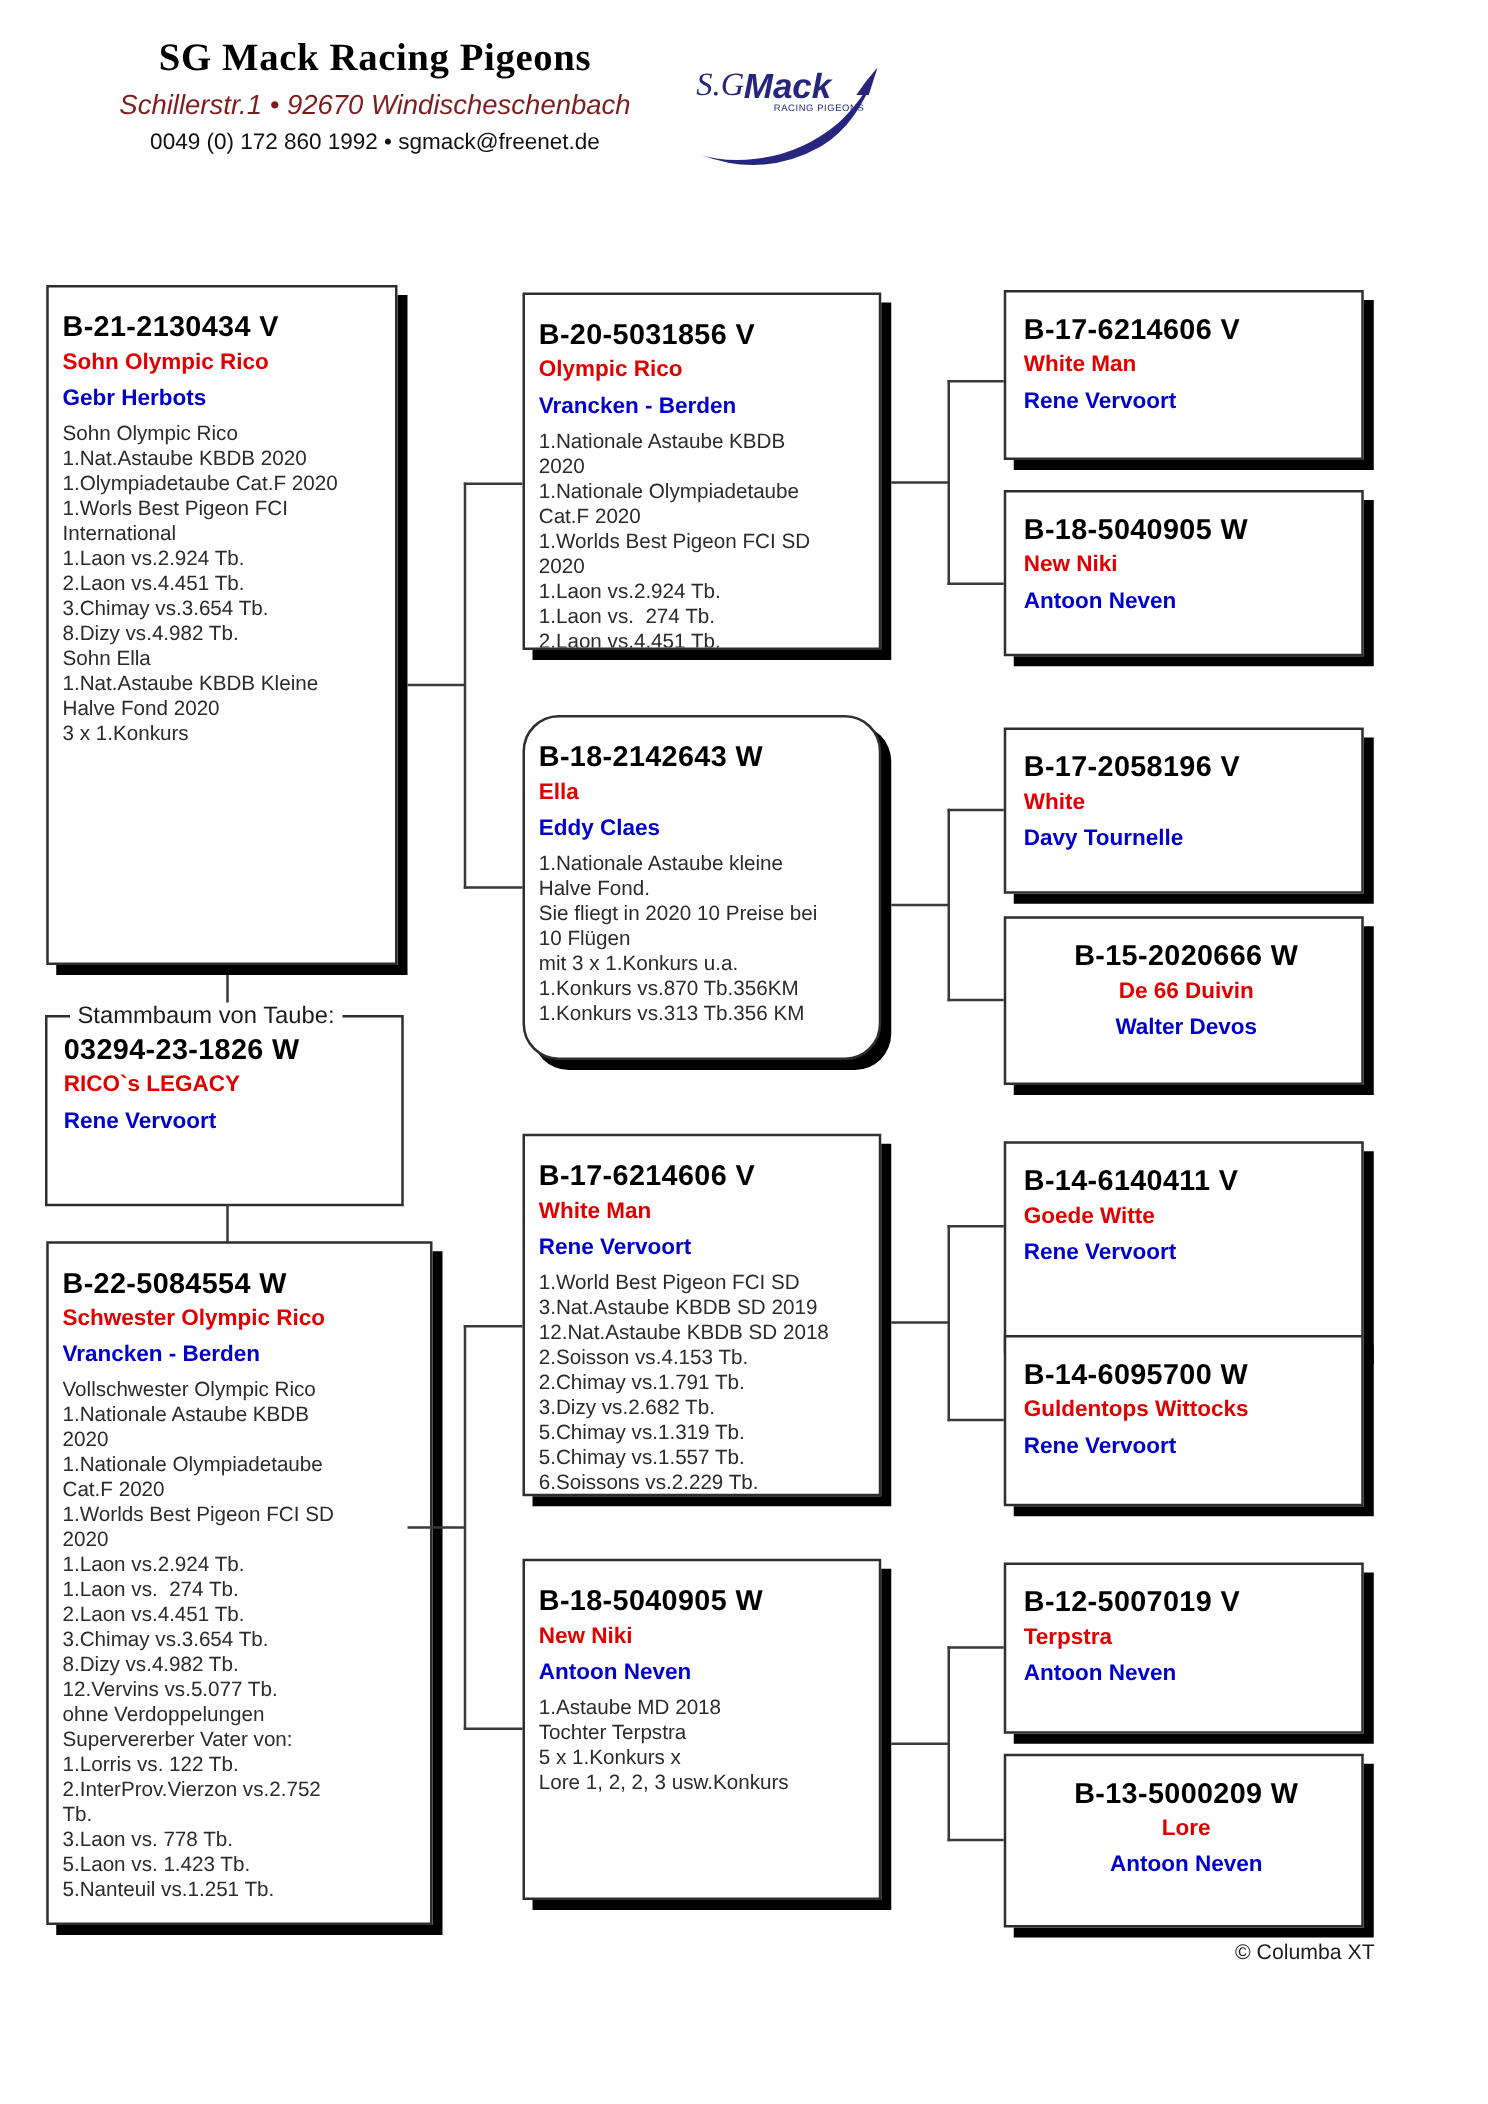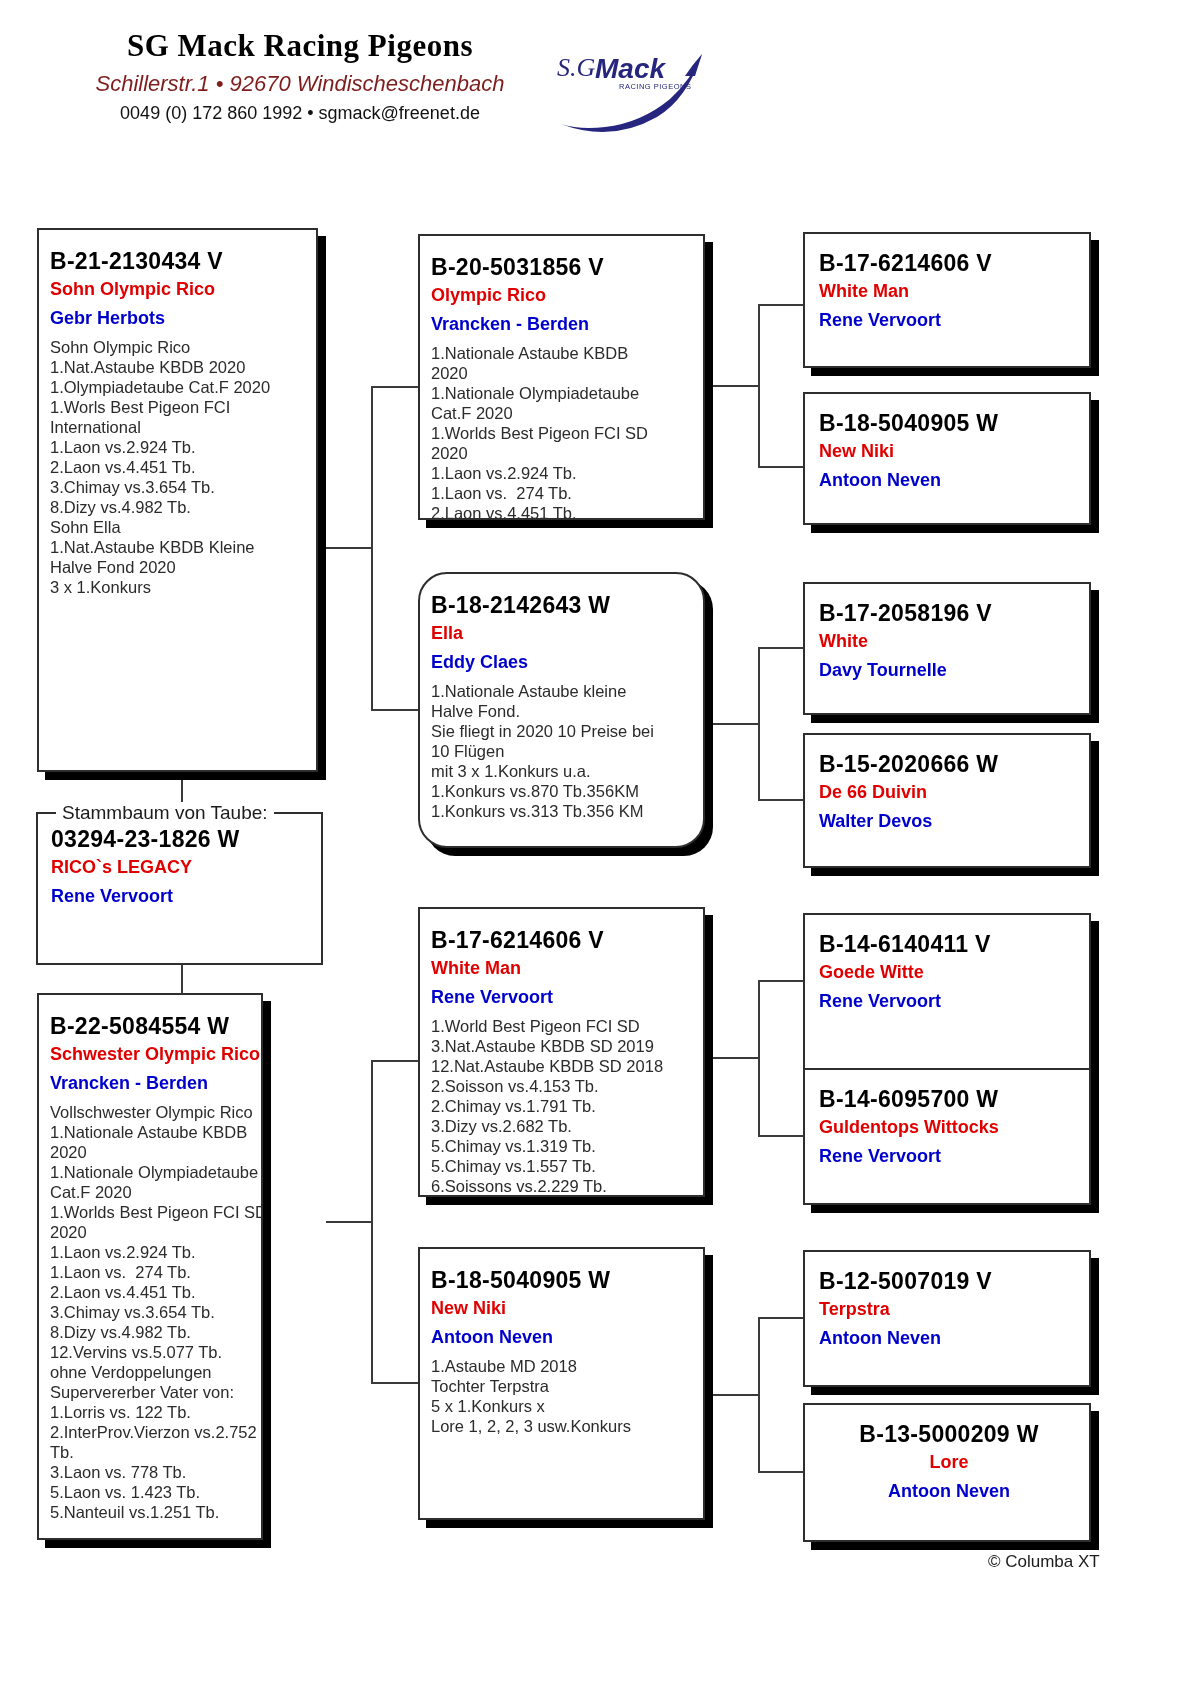--- a/index.html
+++ b/index.html
@@ -21,30 +21,30 @@
     border:2px solid #2e2e2e; box-shadow:8px 8px 0 0 #000;
     padding:18px 10px 0 11px; overflow:hidden;
   }
   .ring    { font-size:23px; font-weight:bold; color:#000; line-height:26px; letter-spacing:0.3px; white-space:pre; }
   .name    { font-size:18px; font-weight:bold; color:#e00000; line-height:21px; margin-top:5px; white-space:pre; }
   .breeder { font-size:18px; font-weight:bold; color:#0000cc; line-height:21px; margin-top:8px; white-space:pre; }
   .blines  { margin-top:8px; font-size:16.5px; color:#2b2b2b; }
   .bodyline{ line-height:20px; white-space:pre; }
 
   #box-g1-sire { left:37px;  top:228px;  width:281px; height:544px; }
-  #box-g1-dam  { left:37px;  top:993px;  width:226px; height:547px; }
+  #box-g1-dam  { left:37px;  top:993px;  width:309px; height:547px; }
   #box-g2-0 { left:418px; top:234px;  width:287px; height:286px; }
   #box-g2-1 { left:418px; top:572px;  width:287px; height:276px;border-radius:29px; }
   #box-g2-2 { left:418px; top:907px;  width:287px; height:290px; }
   #box-g2-3 { left:418px; top:1247px; width:287px; height:273px; }
   .pbox-sm { padding-top:16px; padding-left:14px; }
   #box-g3-0 { left:803px; top:232px;  width:288px; height:136px; }
   #box-g3-1 { left:803px; top:392px;  width:288px; height:133px; }
   #box-g3-2 { left:803px; top:582px;  width:288px; height:133px; }
-  #box-g3-3 { left:803px; top:733px;  width:288px; height:135px; }
+  #box-g3-3 { left:803px; top:733px;  width:288px; height:135px;text-align:center; }
   #box-g3-4 { left:803px; top:913px;  width:288px; height:170px; }
   #box-g3-5 { left:803px; top:1068px; width:288px; height:137px; }
   #box-g3-6 { left:803px; top:1250px; width:288px; height:137px; }
   #box-g3-7 { left:803px; top:1403px; width:288px; height:139px;text-align:center; }
 
   
   .rootbox {
     position:absolute; box-sizing:border-box; left:36px; top:812px; width:287px; height:153px;
     background:#fff; border:2px solid #2e2e2e; padding:12px 10px 0 13px;
   }

